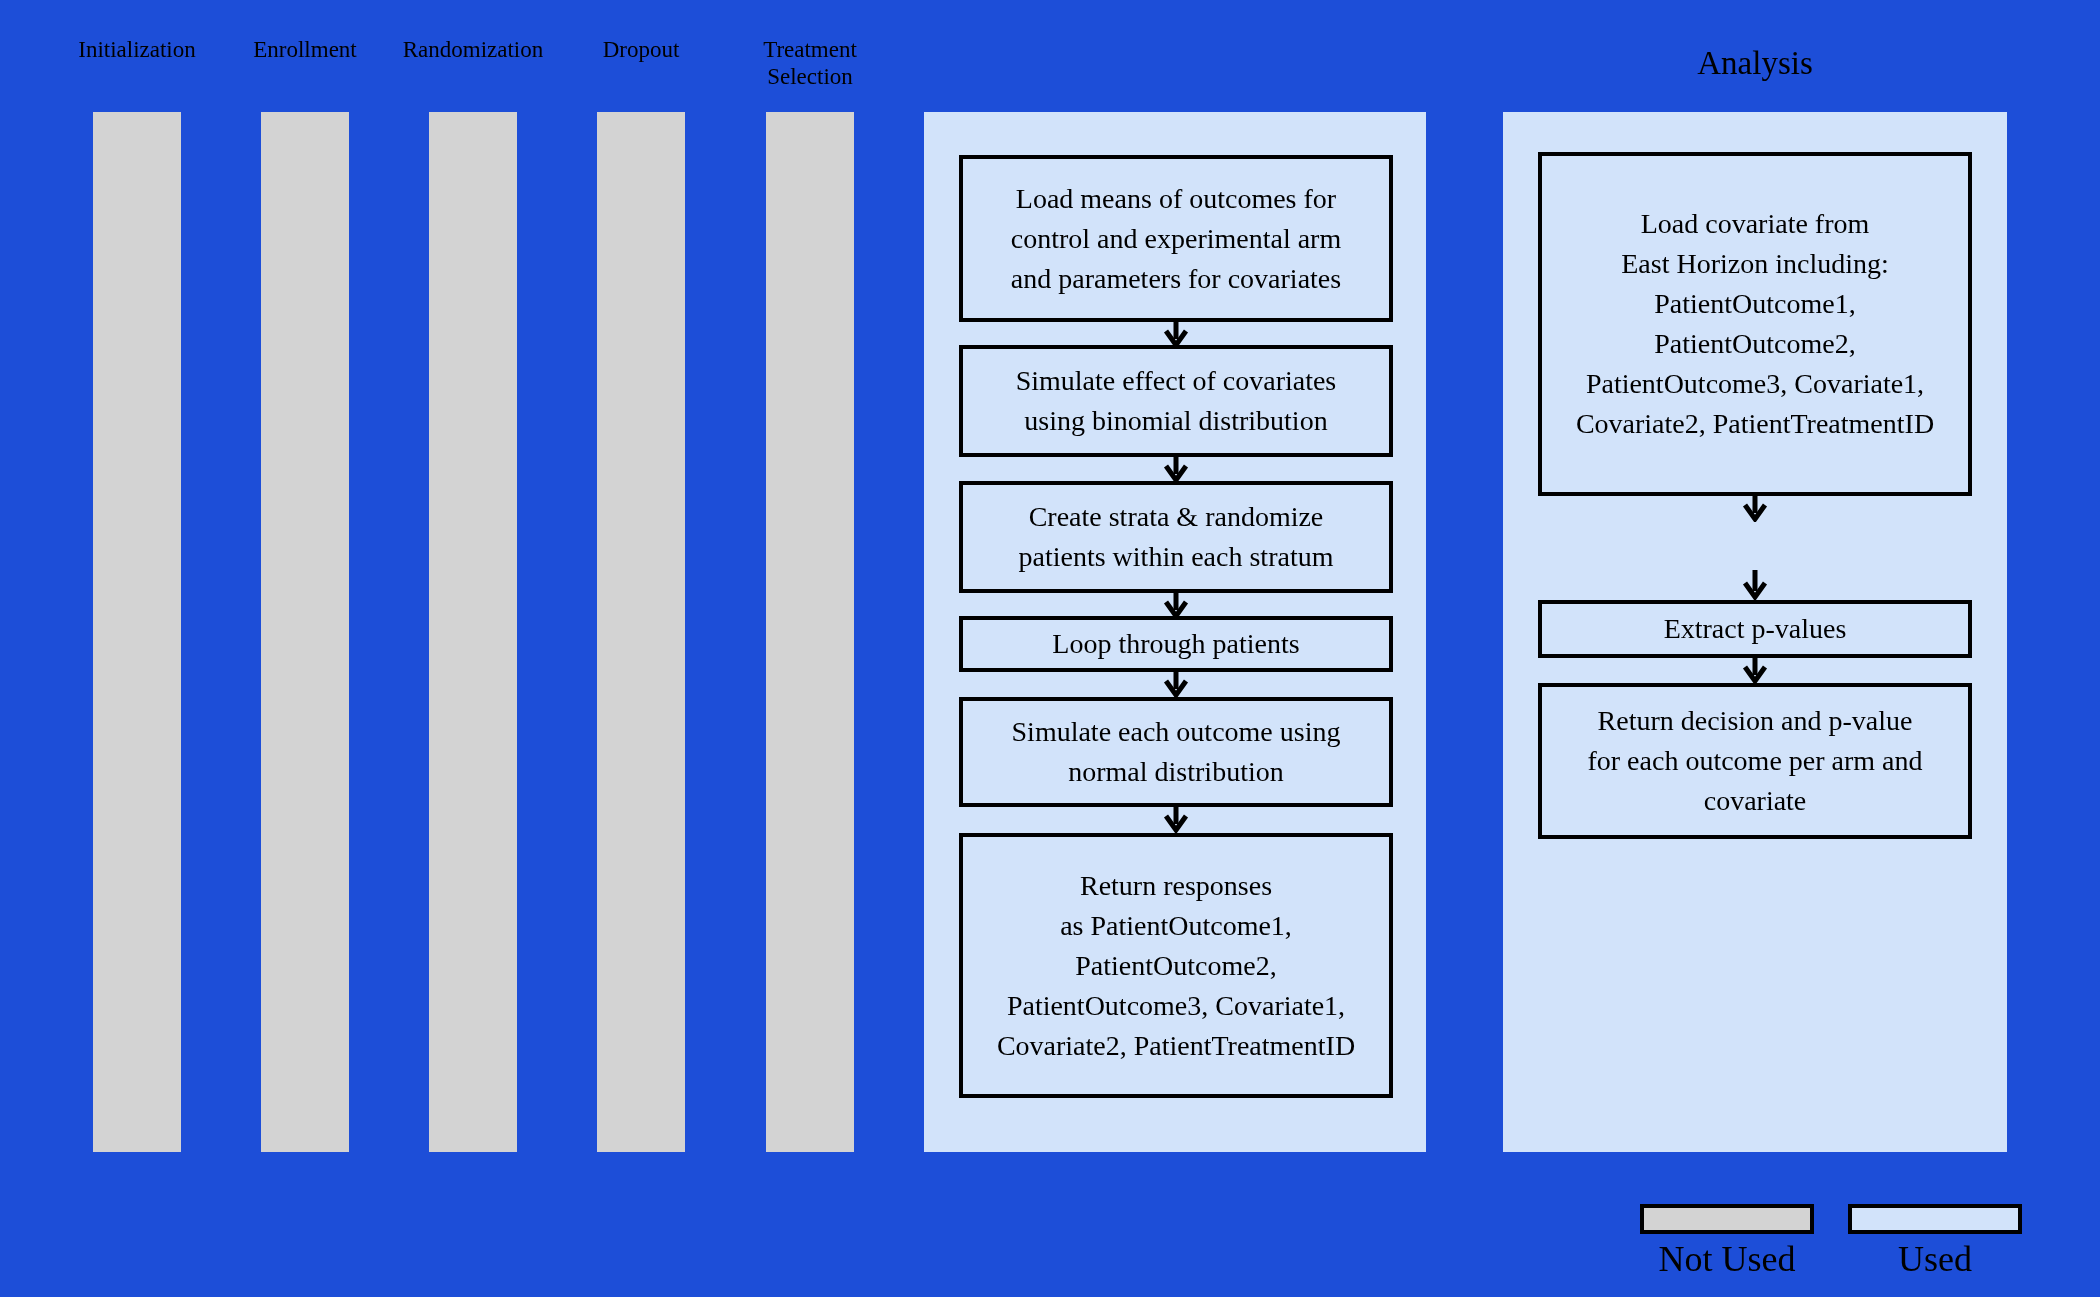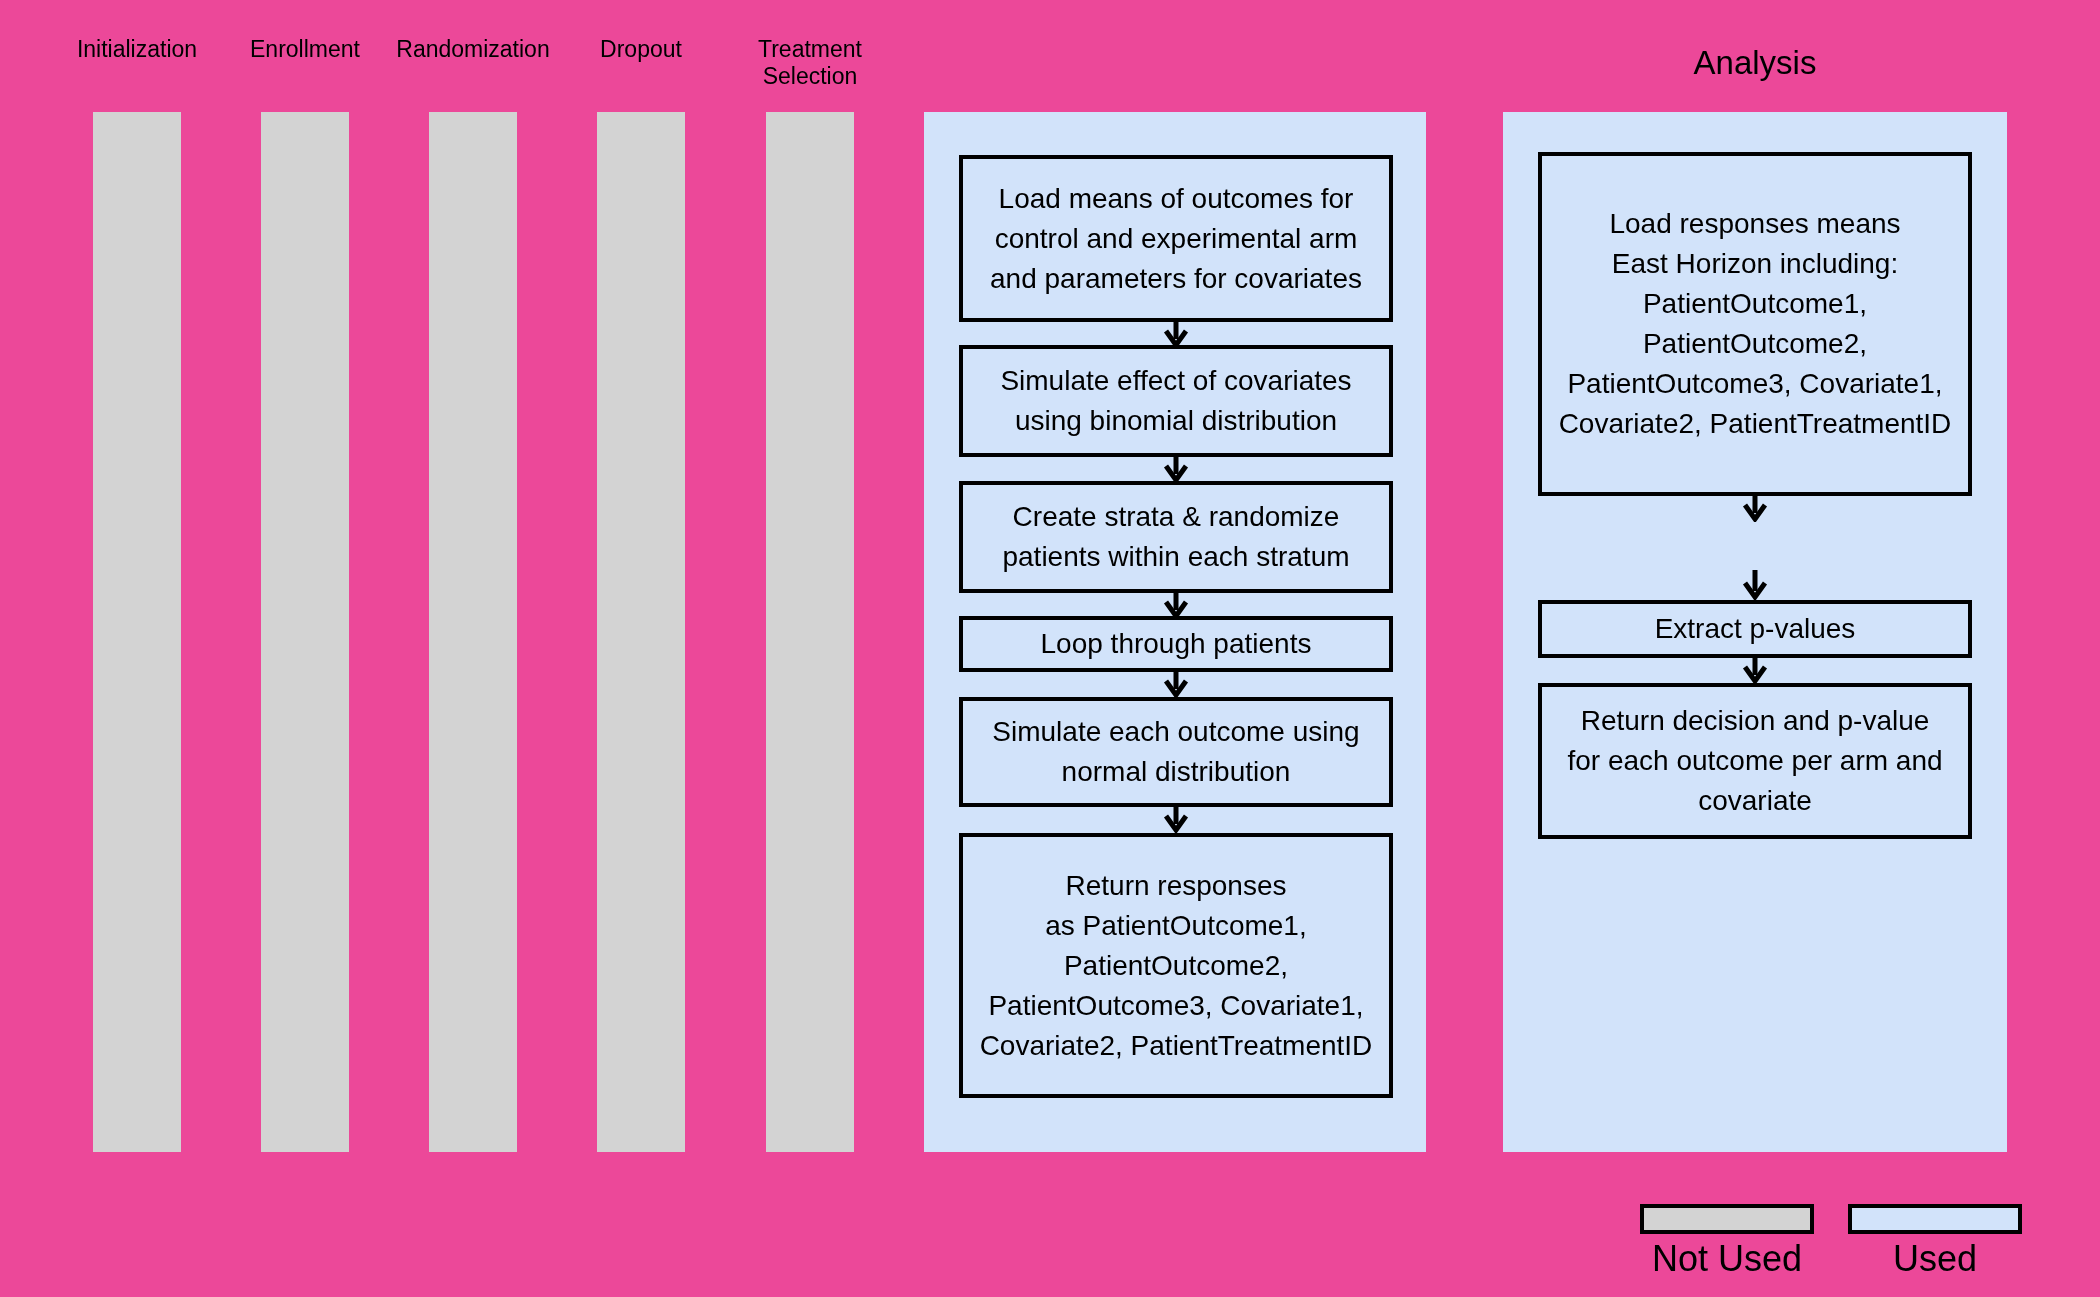--- a/index.html
+++ b/index.html
@@ -1,21 +1,21 @@
 <!DOCTYPE html>
 <html style="--not-used: #d3d3d3; --used: #d2e3fa; --border: #000000;"><head>
 <meta charset="utf-8">
 <style>
   html, body { margin: 0; padding: 0; background: #ffffff; }
   .canvas {
     position: relative;
     width: 2100px;
     height: 1297px;
-    background: #ec4899;
-    font-family: Liberation Sans, sans-serif;
+    background: #1d4ed8;
+    font-family: Liberation Serif, serif;
     color: #000000;
     overflow: hidden;
   }
   .col-label {
     position: absolute;
     top: 36px;
     width: 200px;
     text-align: center;
     font-size: 23px;
     line-height: 27px;
@@ -130,21 +130,21 @@
       <path d="M14 0 V21"></path>
       <path d="M4 13 L14 27 L24 13"></path>
     </svg>
   <svg class="arrow" style="left:1162px; top:803px" viewBox="0 0 28 30">
       <path d="M14 0 V21"></path>
       <path d="M4 13 L14 27 L24 13"></path>
     </svg>
 
   <div class="panel" style="left:1503px; width:504px"></div>
 
-  <div class="fbox" style="left:1538px; top:152px; height:344px">Load responses means
+  <div class="fbox" style="left:1538px; top:152px; height:344px">Load covariate from
 East Horizon including:
 PatientOutcome1,
 PatientOutcome2,
 PatientOutcome3, Covariate1,
 Covariate2, PatientTreatmentID</div>
   <div class="fbox" style="left:1538px; top:600px; height:58px">Extract p-values</div>
   <div class="fbox" style="left:1538px; top:683px; height:156px">Return decision and p-value
 for each outcome per arm and
 covariate</div>
 

